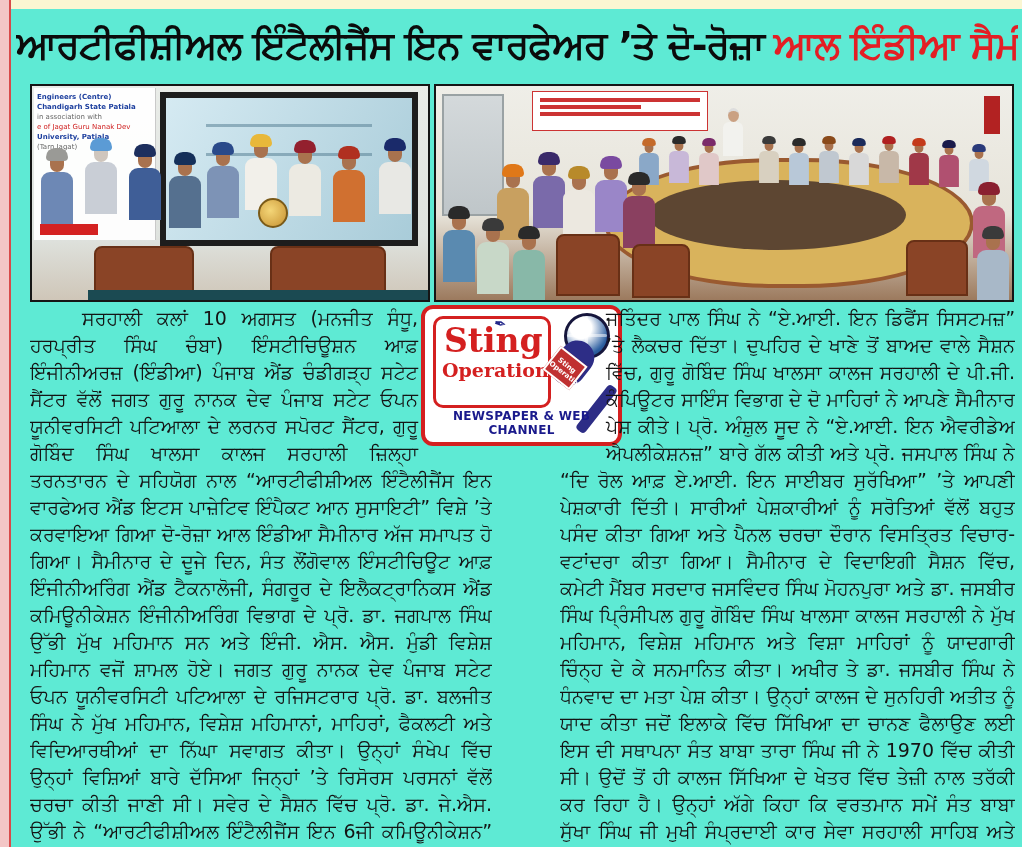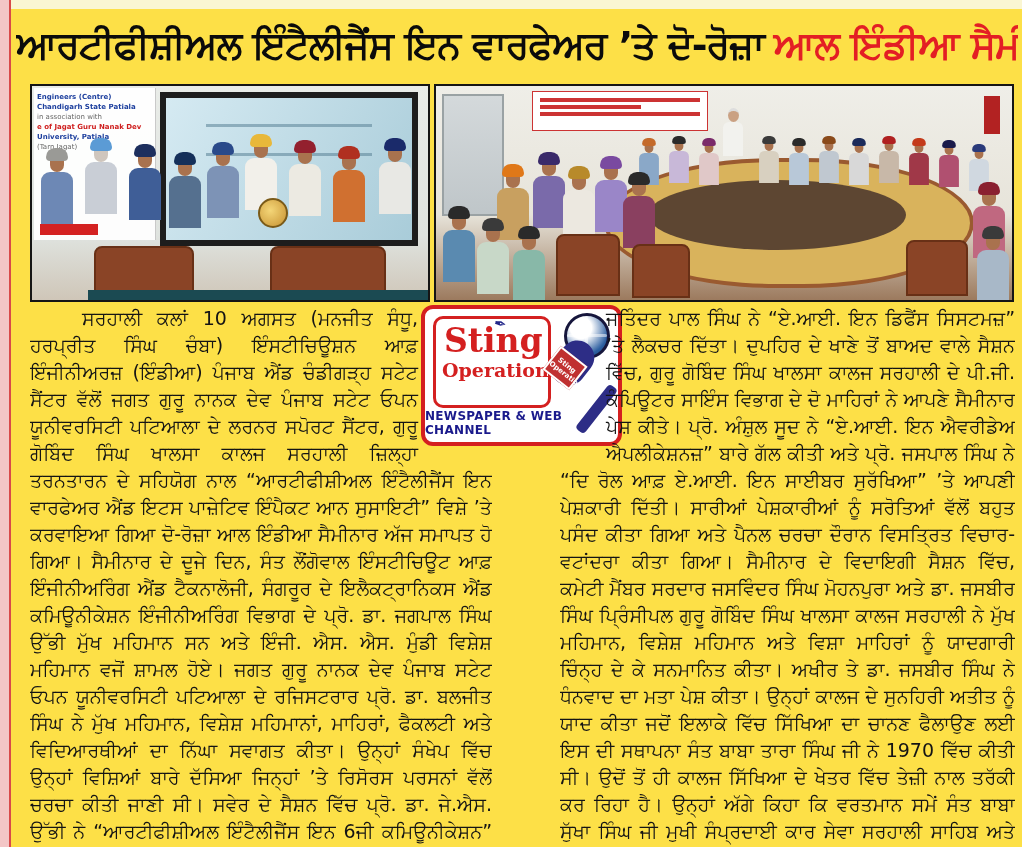--- a/index.html
+++ b/index.html
@@ -1,36 +1,36 @@
 <!DOCTYPE html>
 <html><head>
 <meta charset="utf-8">
 <style>
   html,body{margin:0;padding:0;background:#888;}
-  #page{position:relative;width:1022px;height:847px;background:#fde047;overflow:hidden;
+  #page{position:relative;width:1022px;height:847px;background:#5eead4;overflow:hidden;
         font-family:"DejaVu Sans","Liberation Sans",sans-serif;}
   
   .margin-strip{position:absolute;left:0;top:0;width:9px;height:847px;background:#f3c6c6;border-right:2px solid #d84a4a;}
   .top-strip{position:absolute;left:11px;top:0;width:1011px;height:9px;background:#faf6d2;}
   
   .headline{position:absolute;left:16px;top:14px;width:1002px;height:62px;display:flex;align-items:center;
             white-space:nowrap;overflow:hidden;font-weight:bold;font-size:38px;letter-spacing:-1px;line-height:62px;}
   .hl-black{color:#0b0b0b;}
   .hl-red{color:#e31e24;margin-left:10px;}
   
   .photo{position:absolute;top:84px;height:214px;border:2px solid #151515;overflow:hidden;}
   #photo-left{left:30px;width:396px;background:linear-gradient(#e9ece8,#dfe3df 70%,#cfc6b8);}
   #photo-right{left:434px;width:576px;background:linear-gradient(#efeee8,#e7e4da 60%,#9c7a5e);}
   
   .lp-screen{position:absolute;left:128px;top:6px;width:246px;height:142px;background:linear-gradient(120deg,#d5eaf2,#a9ccd9);border:6px solid #1d1d1d;}
   .lp-screen i{display:block;height:3px;margin:26px 40px 0;background:rgba(90,130,150,.55);}
   .lp-banner{position:absolute;left:2px;top:2px;width:122px;height:152px;background:rgba(255,255,255,.93);border-right:1px solid #c9c9c9;padding:4px 3px;box-sizing:border-box;}
   .lp-banner .bl{font-size:7px;line-height:10px;white-space:nowrap;overflow:hidden;}
   .bl.blue{color:#1d3f9e;font-weight:bold;}
-  .bl.red{color:#cf1f1f;font-weight:bold;}
+  .bl.red{color:#cf1f1f;font-weight:normal;}
   .bl.gray{color:#666;}
   .lp-chip{position:absolute;left:6px;top:136px;width:58px;height:11px;background:#d42222;}
   .teal-strip{position:absolute;left:56px;bottom:0;width:340px;height:10px;background:#1b4a52;}
   
   .prs{position:absolute;width:34px;display:flex;flex-direction:column;align-items:center;}
   .prs .tb{display:block;width:22px;height:13px;border-radius:11px 11px 5px 5px;}
   .prs .hd{display:block;width:14px;height:11px;border-radius:0 0 7px 7px;background:#a9724e;}
   .prs .bd{display:block;width:32px;height:52px;border-radius:9px 9px 0 0;}
   .prs.sm{transform:scale(.62);transform-origin:top center;}
   .award{position:absolute;left:226px;top:112px;width:26px;height:26px;border-radius:50%;background:radial-gradient(circle at 40% 40%,#f4d678,#c79232);border:2px solid #7a5a18;}
@@ -53,21 +53,21 @@
   .nib-icon{position:absolute;left:58px;top:-4px;font-size:15px;color:#22278a;transform:rotate(12deg);}
   .operation-word{position:absolute;left:6px;top:40px;font-family:"DejaVu Serif","Liberation Serif",serif;font-weight:bold;font-size:19px;color:#d42020;}
   .globe{position:absolute;right:8px;top:4px;width:40px;height:40px;border-radius:50%;border:3px solid #16163c;
          background:radial-gradient(circle at 35% 30%,#ffffff 0 28%,#2d5fa0 72%,#1b3b6e);}
   .globe i{position:absolute;left:45%;top:0;width:3px;height:100%;background:rgba(255,255,255,.5);border-radius:2px;}
   .globe b{position:absolute;top:45%;left:0;height:3px;width:100%;background:rgba(255,255,255,.5);border-radius:2px;}
   .mic-head{position:absolute;right:28px;top:30px;width:34px;height:48px;background:#2d2d86;border-radius:17px;transform:rotate(38deg);}
   .mic-handle{position:absolute;right:16px;top:72px;width:11px;height:56px;background:#2d2d86;border-radius:4px;transform:rotate(38deg);}
   .mic-badge{position:absolute;right:36px;top:44px;width:34px;height:30px;background:#c03030;border:2px solid #fff;transform:rotate(38deg);
              color:#fff;font-size:7px;font-weight:bold;text-align:center;line-height:8px;padding-top:6px;box-sizing:border-box;}
-  .logo-tagline{position:absolute;left:0;bottom:5px;width:100%;font-weight:bold;font-size:12px;letter-spacing:.3px;color:#1a1a8c;}
+  .logo-tagline{position:absolute;left:0;bottom:5px;width:100%;text-align:center;font-weight:bold;font-size:12px;letter-spacing:.3px;color:#1a1a8c;}
   
   .col{position:absolute;top:305px;font-size:19px;line-height:27px;text-align:justify;color:#141414;}
   #col1{left:30px;width:462px;height:541px;overflow:hidden;}
   #col2{left:560px;width:455px;height:541px;overflow:hidden;}
   .spacer-r{float:right;width:74px;height:142px;}
   .spacer-l{float:left;width:46px;height:142px;}
   #col1 p{margin:0;text-indent:52px;}
   #col2 p{margin:0;}
 </style>
 </head>

